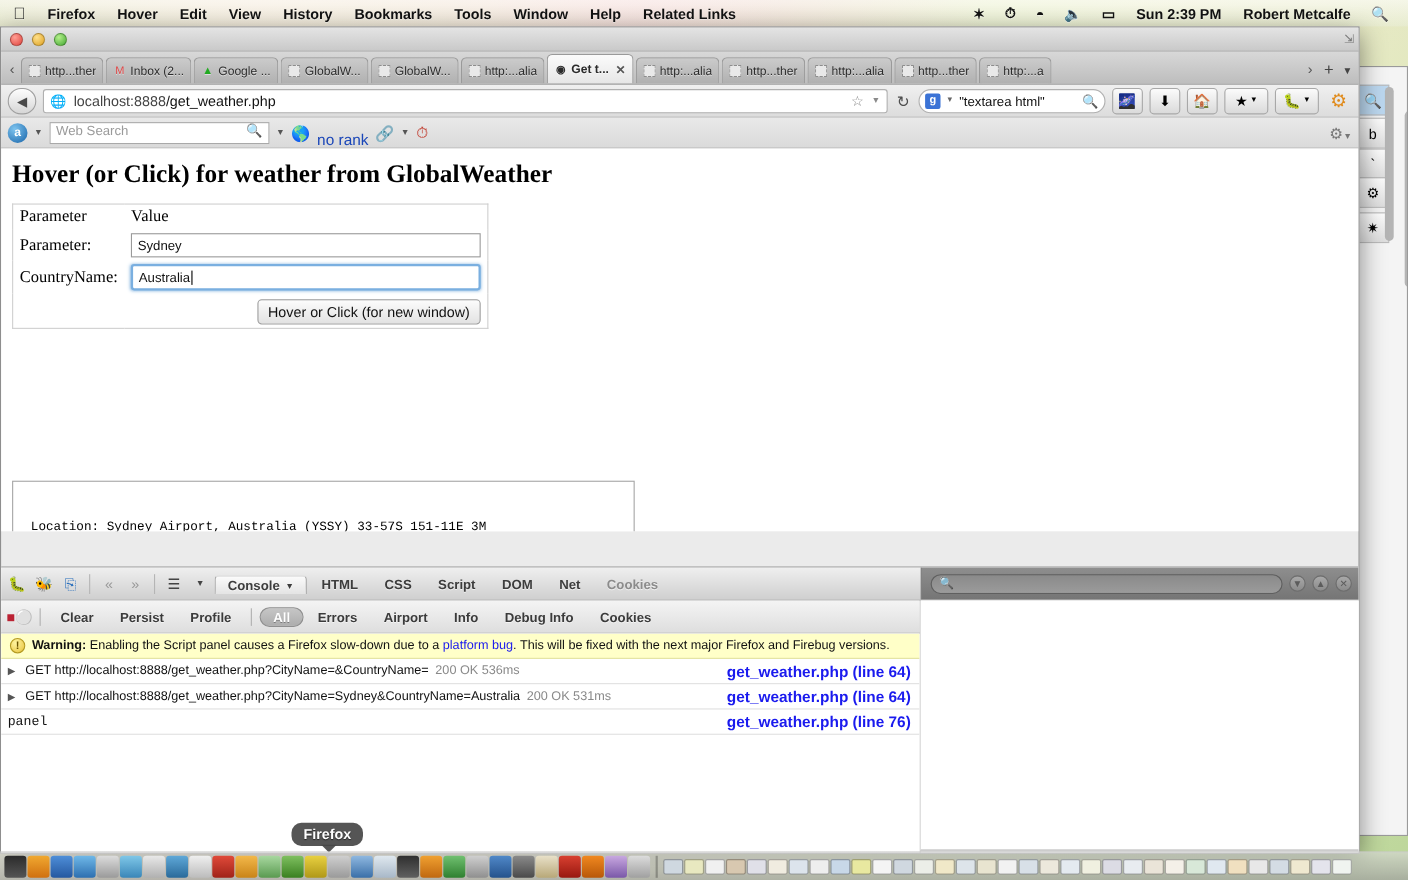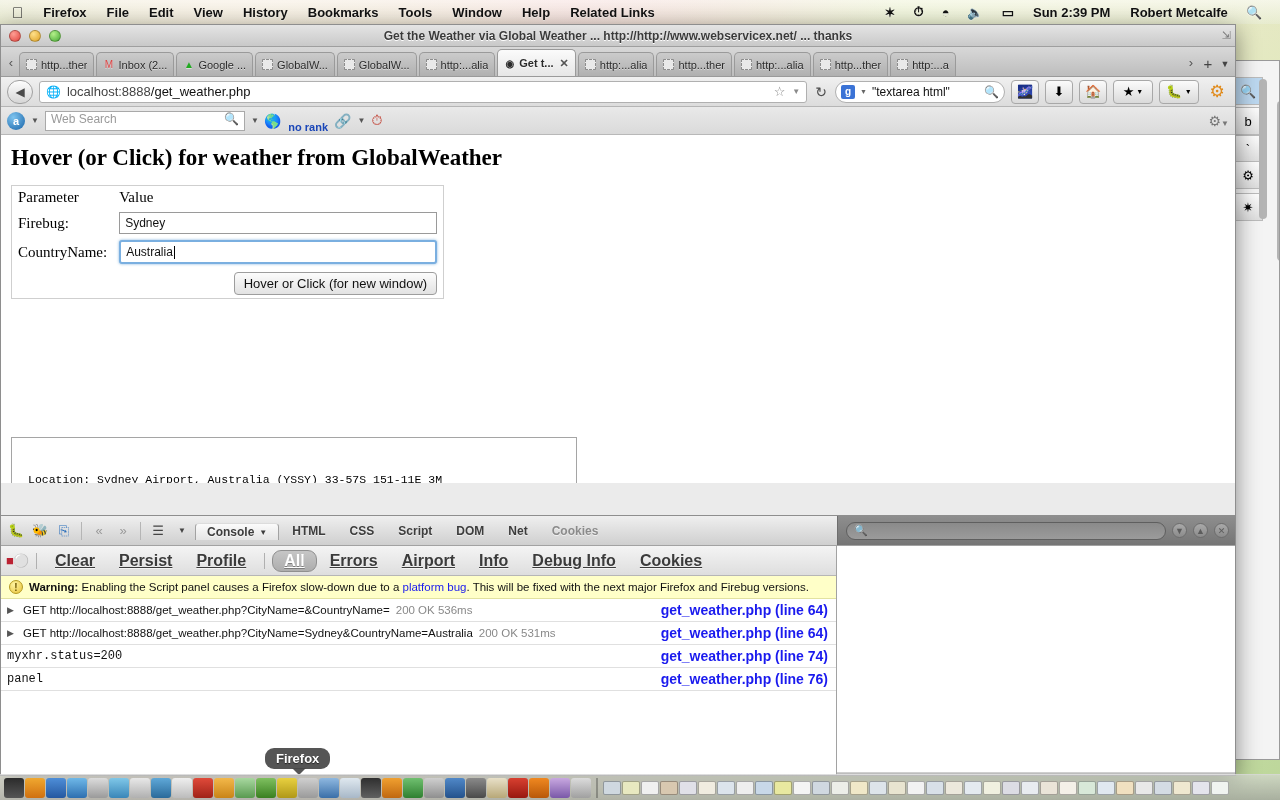--- a/index.html
+++ b/index.html
@@ -159,21 +159,21 @@
   .alexa { width:18px; height:18px; border-radius:50%;
     background:radial-gradient(circle at 35% 30%,#7ec4ef,#1763a8); color:#fff;
     font-size:11px; font-weight:bold; display:flex; align-items:center; justify-content:center; }
   .caret { font-size:8px; color:#555; }
   #websearch {
     width:200px; height:20px; background:#fff; border:1px solid #a9a9a9;
     display:flex; padding:0 5px;
     font-size:12px; color:#9a9a9a;
   }
   #websearch .mag { margin-left:auto; color:#4a6fa5; font-size:12px; }
-  .norank { color:#1a46b8; font-size:11px; font-weight:bold;margin-top:13px; }
+  .norank { color:#1a46b8; font-size:14px; font-weight:normal;margin-top:13px; }
   #extbar .gear { margin-left:auto; color:#777; font-size:14px; }
 
   
   #page {
     height:348px; background:#fff; overflow:hidden; position:relative;
     padding:8px 10px;
   }
   h1#heading {
     font-family:"Liberation Serif", serif;
     font-size:23px; font-weight:bold; color:#000;
@@ -253,22 +253,22 @@
     border:1px solid #6d6d6d; color:#5c5c5c; font-size:9px;
     display:flex; align-items:center; justify-content:center; }
 
   #fbmain { display:flex; height:255px; }
   #fbleft { width:836px; border-right:1px solid #a2a2a2; display:flex; flex-direction:column; }
   #fboptions {
     height:30px; background:linear-gradient(to bottom,#f4f4f4,#dedede);
     border-bottom:1px solid #b6b6b6;
     display:flex; align-items:center; padding:0 6px; gap:2px;
   }
-  .opt { padding:2px 11px; font-size:16px; font-weight:bold; color:#3b3b3b;
-     text-shadow:0 1px 0 rgba(255,255,255,.6);text-decoration:underline; }
+  .opt { padding:2px 11px; font-size:12px; font-weight:bold; color:#3b3b3b;
+     text-shadow:0 1px 0 rgba(255,255,255,.6); }
   .opt.sel {
     background:linear-gradient(to bottom,#c6c6c6,#adadad);
     border:1px solid #8f8f8f; border-radius:9px; color:#fff;
     text-shadow:0 1px 0 rgba(0,0,0,.3); padding:1px 11px;
   }
   .dotsep { width:1px; height:16px; background:#b0b0b0; margin:0 5px; }
 
   #fblog { flex:1; overflow:hidden; background:#fff; }
   .logwarn {
     background:#ffffc8; border-bottom:1px solid #e2e2a0;
@@ -323,21 +323,21 @@
   #docksep { width:2px; height:20px; background:rgba(0,0,0,.25); margin:0 4px; flex:none; }
 </style>
 </head>
 <body>
 
 <div id="desktop"></div>
 
 <div id="menubar">
   <span class="apple"></span>
   <span class="mi">Firefox</span>
-  <span class="mi">File</span>
+  <span class="mi">Hover</span>
   <span class="mi">Edit</span>
   <span class="mi">View</span>
   <span class="mi">History</span>
   <span class="mi">Bookmarks</span>
   <span class="mi">Tools</span>
   <span class="mi">Window</span>
   <span class="mi">Help</span>
   <span class="mi">Related Links</span>
   <span class="spacer"></span>
   <span class="right-ic">✶</span>
@@ -365,21 +365,20 @@
 </div>
 
 <div id="win">
 
   <div id="titlebar">
     <div class="traffic">
       <div class="tl r"></div>
       <div class="tl y"></div>
       <div class="tl g"></div>
     </div>
-    <div id="wintitle">Get the Weather via Global Weather ... http://http://www.webservicex.net/ ... thanks</div>
     <div id="resizeglyph">⇲</div>
   </div>
 
   <div id="tabstrip">
     <div class="scrollarrow">‹</div>
     <div id="tabs">
       <div class="tab">
           <span class="fav"></span>
           <span class="lbl">http...ther</span>
         </div>
@@ -478,21 +477,21 @@
   <div id="page">
     <h1 id="heading">Hover (or Click) for weather from GlobalWeather</h1>
 
     <table id="form">
       <tbody>
           <tr>
         <td class="lbl">Parameter</td>
         <td>Value</td>
       </tr>
       <tr>
-        <td class="lbl">Firebug:</td>
+        <td class="lbl">Parameter:</td>
         <td>
           <div class="txtin">
                 <span>Sydney</span>
               </div>
         </td>
       </tr>
       <tr>
         <td class="lbl">CountryName:</td>
         <td>
           <div class="txtin focused">
@@ -589,24 +588,20 @@
             <span class="src">get_weather.php (line 64)</span>
           </div>
 
           <div class="logrow">
             <span class="tri">▶</span>
             <span class="net">GET http://localhost:8888/get_weather.php?CityName=Sydney&amp;CountryName=Australia</span>
             <span class="status">200 OK 531ms</span>
             <span class="src">get_weather.php (line 64)</span>
           </div>
 
-          <div class="logrow">
-            <span class="mono">myxhr.status=200</span>
-            <span class="src">get_weather.php (line 74)</span>
-          </div>
 
           <div class="logrow">
             <span class="mono">panel</span>
             <span class="src">get_weather.php (line 76)</span>
           </div>
         </div>
       </div>
 
       <div id="fbright">
         <div id="cmdarea"></div>

